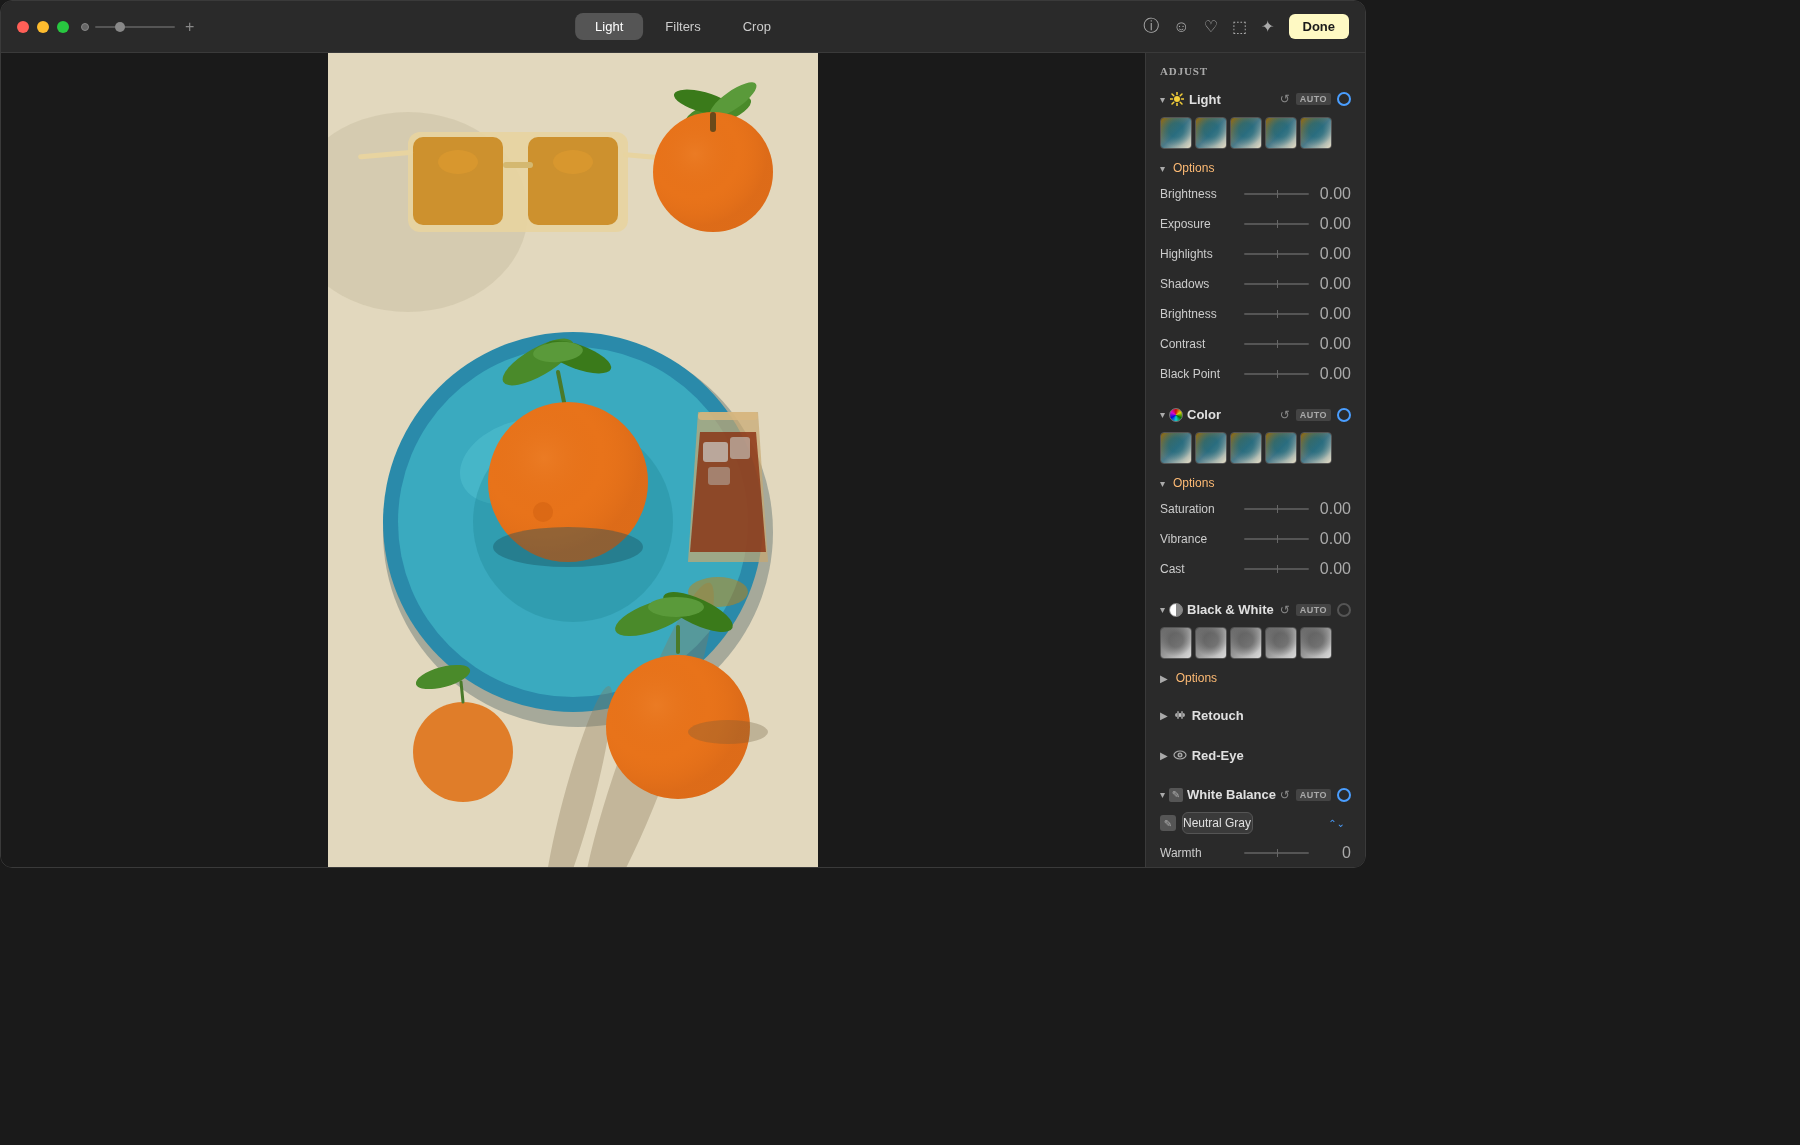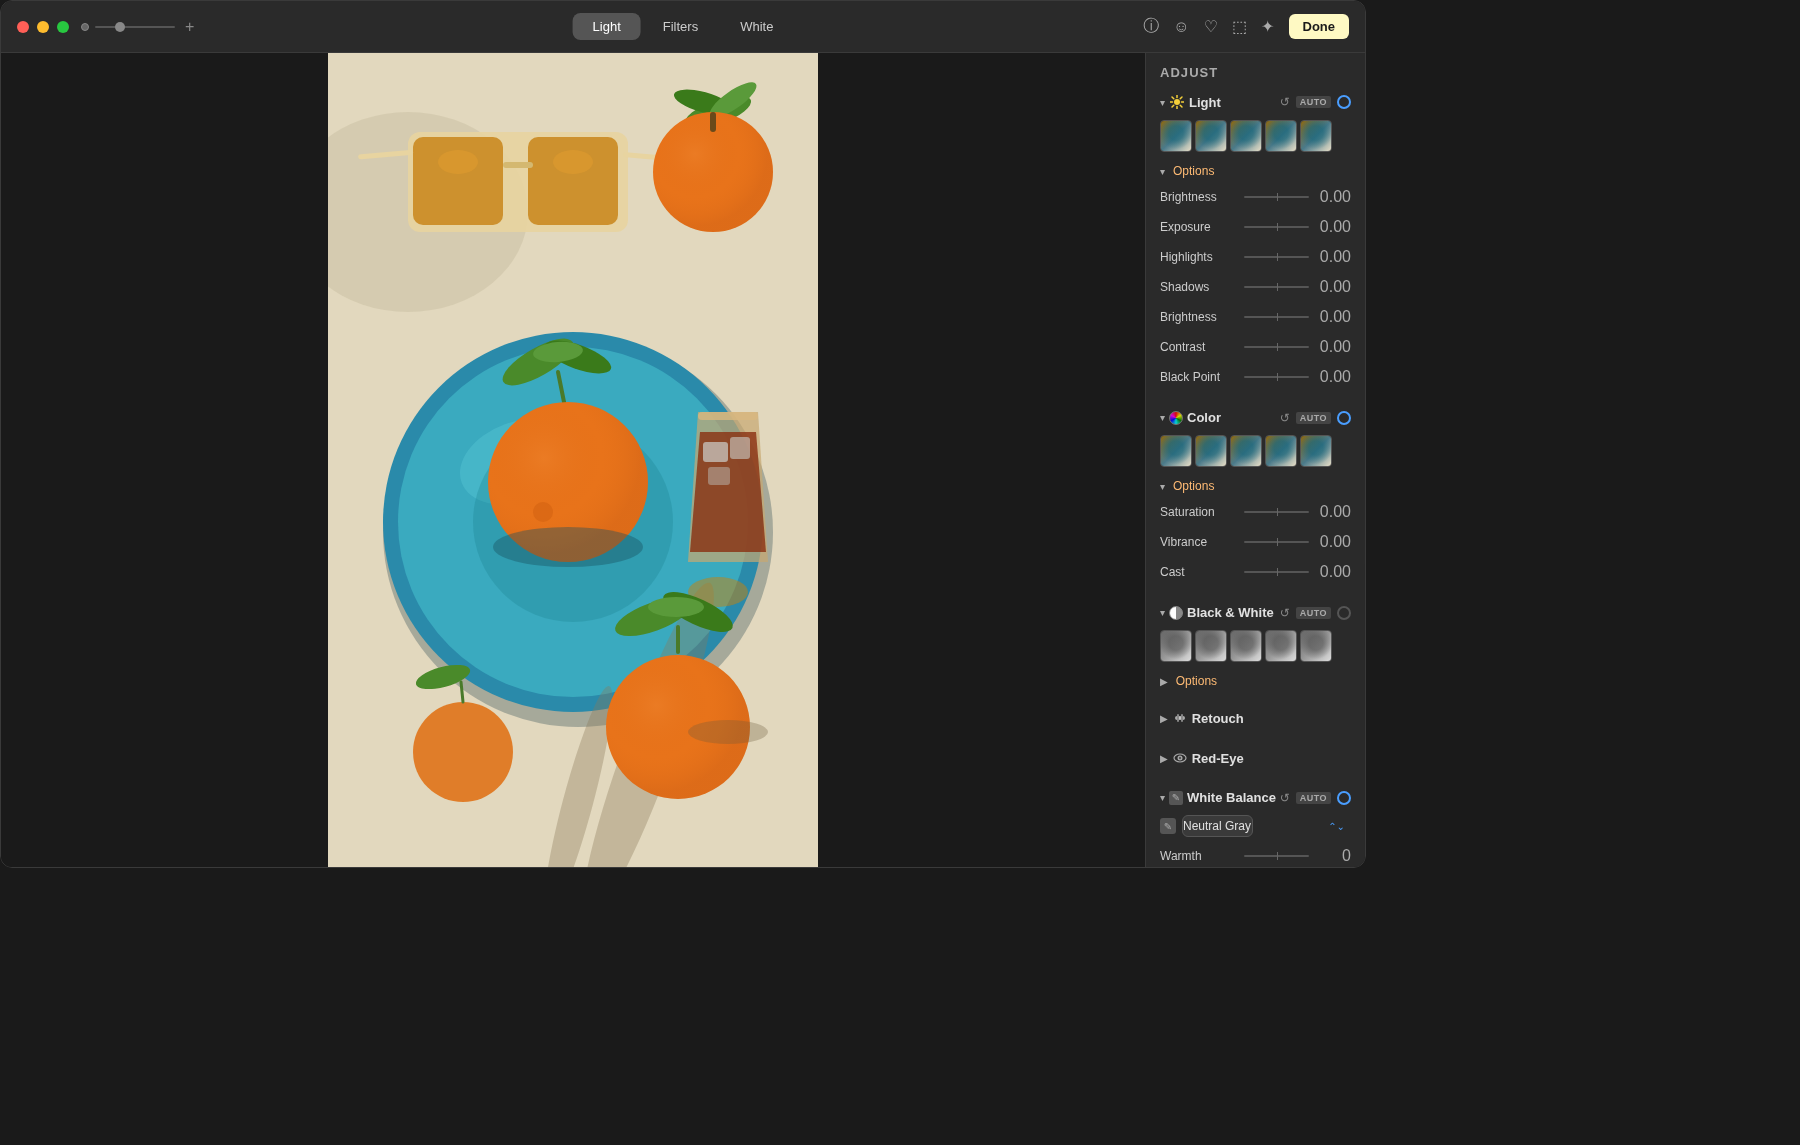--- a/index.html
+++ b/index.html
@@ -175,26 +175,27 @@
       flex-direction: column;
       overflow-y: auto;
       flex-shrink: 0;
     }
 
     .right-panel::-webkit-scrollbar { width: 6px; }
     .right-panel::-webkit-scrollbar-track { background: #2a2a2a; }
     .right-panel::-webkit-scrollbar-thumb { background: #555; border-radius: 3px; }
 
     .panel-title {
-      font-size: 13px;
+      font-size: 11px;
       font-weight: 600;
       color: #aaa;
       letter-spacing: 0.08em;
       padding: 12px 14px 8px;
       text-transform: uppercase;
+      font-family: Liberation Serif, serif;
     }
 
     
     .section {
       padding: 0 0 4px 0;
     }
 
     .section-header {
       display: flex;
       align-items: center;
@@ -472,21 +473,21 @@
       <div class="slider-dot"></div>
       <div class="slider-line">
         <div class="slider-thumb"></div>
       </div>
       <span class="plus-btn">+</span>
     </div>
 
     <div class="titlebar-center">
       <button class="tab-btn active">Light</button>
       <button class="tab-btn inactive">Filters</button>
-      <button class="tab-btn inactive">White</button>
+      <button class="tab-btn inactive">Crop</button>
     </div>
 
     <div class="titlebar-right">
       <span class="titlebar-icon">ⓘ</span>
       <span class="titlebar-icon">☺</span>
       <span class="titlebar-icon">♡</span>
       <span class="titlebar-icon">⬚</span>
       <span class="titlebar-icon">✦</span>
       <button class="done-btn">Done</button>
     </div>

